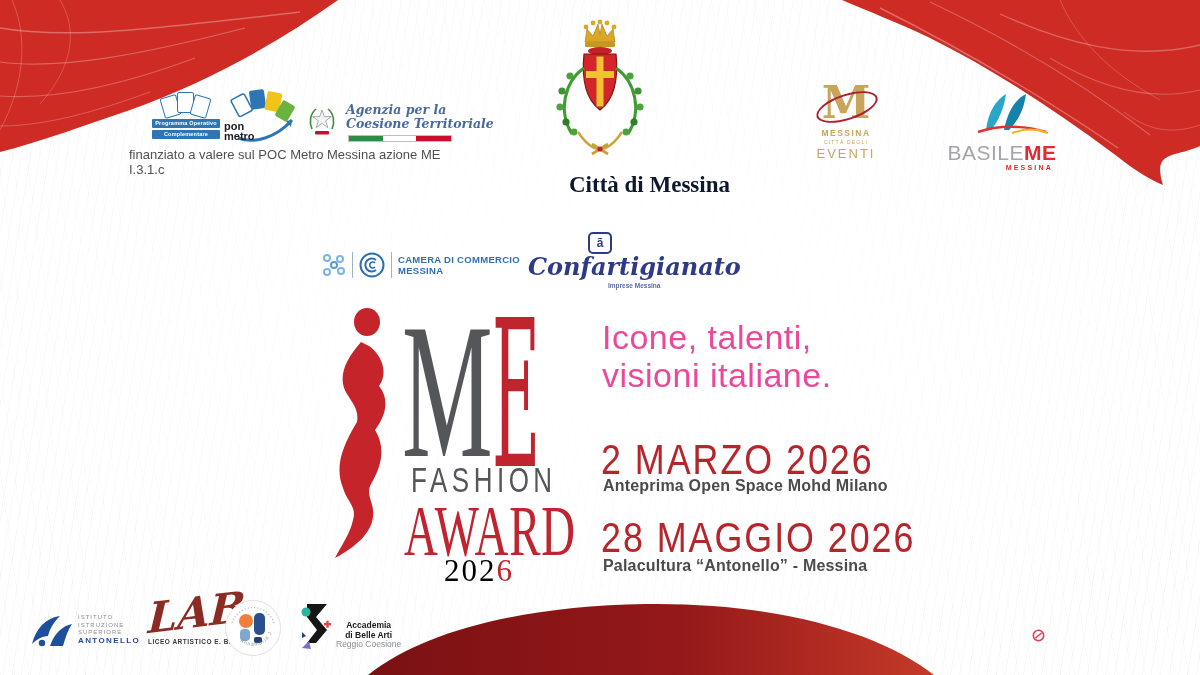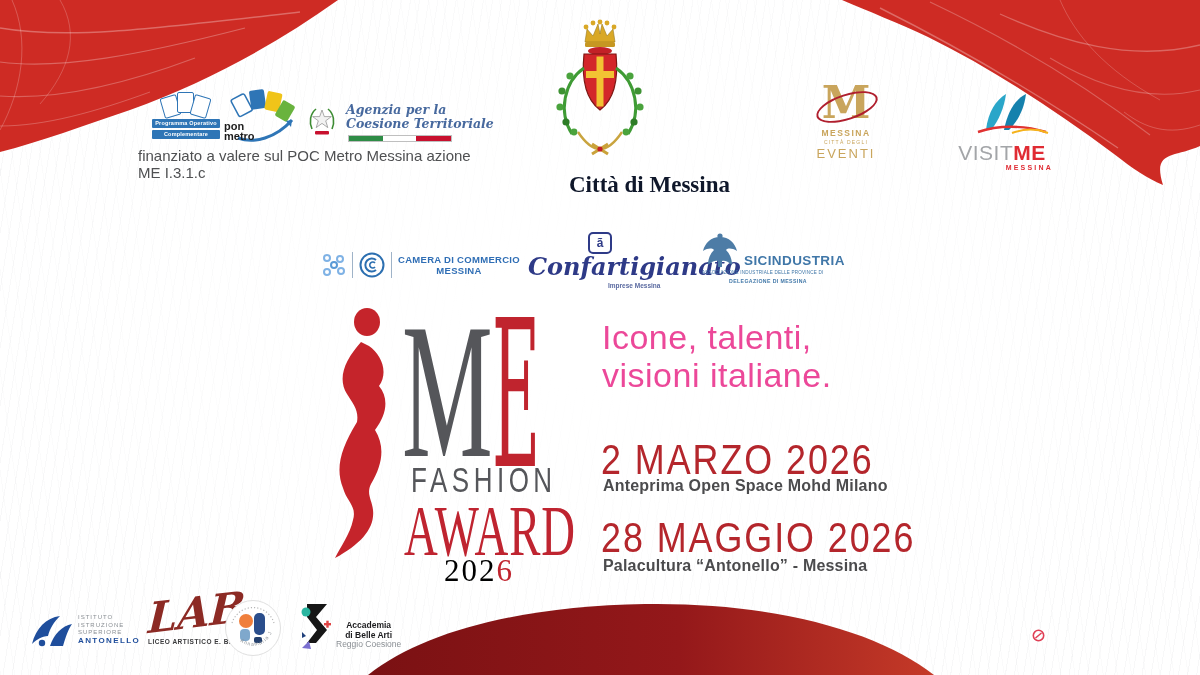--- a/index.html
+++ b/index.html
@@ -22,21 +22,21 @@
   .poc .card{position:absolute;width:15px;height:19px;background:#fff;border:1.5px solid #2e75b6;border-radius:2px;}
   .poc .bar{position:absolute;left:0;width:68px;height:9px;background:#2e75b6;color:#fff;
             font-size:5.5px;font-weight:bold;text-align:center;line-height:9px;letter-spacing:.2px;border-radius:1px;}
   .pon{left:224px;top:88px;width:76px;height:58px;}
   .pon .ptext{position:absolute;left:0;top:33px;font-weight:bold;font-size:11px;line-height:10px;color:#1c1c1c;}
   .agenzia{left:306px;top:103px;width:150px;height:46px;font-weight:bold;}
   .agenzia .script{position:absolute;left:40px;top:0;font-family:"DejaVu Serif",serif;font-style:italic;
                    font-size:12.5px;line-height:14px;color:#47699e;white-space:nowrap;}
   .agenzia .flag{position:absolute;left:42px;top:32px;width:102px;height:5px;border:.5px solid #bfbfbf;
                  background:linear-gradient(90deg,#2e8c46 0 33%,#fff 33% 66%,#c8102e 66%);}
-  .funding-caption{left:138px;top:147px;width:340px;font-size:15px;color:#4f5052;}
+  .funding-caption{left:129px;top:147px;width:340px;font-size:13px;color:#4f5052;}
 
   
   .crest{left:540px;top:12px;}
   .city-name{left:470px;top:172px;width:260px;text-align:right;font-family:Liberation Serif, serif;
              font-weight:bold;font-size:23px;color:#0f172a;}
 
   
   .eventi{left:806px;top:80px;width:80px;text-align:center;}
   .eventi .mono{position:relative;font-family:"DejaVu Serif",serif;font-weight:bold;font-size:44px;
                 line-height:46px;color:#c9a55c;}
@@ -45,21 +45,21 @@
   .eventi .nm{font-size:8.5px;font-weight:bold;color:#c9a55c;letter-spacing:1.5px;margin-top:2px;}
   .eventi .tg{font-size:5px;color:#c9a55c;letter-spacing:1.2px;margin-top:1px;}
   .eventi .wd{font-size:13px;font-weight:normal;color:#c9a55c;letter-spacing:2px;margin-top:1px;}
   .visitme{left:944px;top:92px;width:116px;text-align:center;}
   .visitme .row{margin-top:2px;font-size:21px;letter-spacing:.5px;line-height:22px;}
   .visitme .v{color:#a3a5a8;}
   .visitme .m{color:#e02b33;font-weight:bold;}
   .visitme .sub{text-align:right;padding-right:7px;font-size:7px;font-weight:bold;color:#e02b33;letter-spacing:2.2px;}
 
   
-  .camera{left:322px;top:248px;height:34px;display:flex;align-items:center;text-align:center;}
+  .camera{left:322px;top:248px;height:34px;display:flex;align-items:center;}
   .camera .sep{width:1px;height:26px;background:#9fb3c8;margin:0 6px;}
   .camera .txt{font-size:9.5px;font-weight:bold;color:#2f6eb5;line-height:11px;letter-spacing:.3px;}
   .conf{left:528px;top:232px;width:150px;}
   .conf .sym{position:absolute;left:60px;top:0;width:20px;height:18px;border:2px solid #2e3a87;border-radius:5px;
              color:#2e3a87;font-weight:bold;font-size:12px;text-align:center;line-height:18px;}
   .conf .nm{position:absolute;left:0;top:20px;width:150px;text-align:center;font-family:"DejaVu Serif",serif;
             font-style:italic;font-weight:bold;font-size:24px;color:#2e3a87;white-space:nowrap;}
   .conf .sub{position:absolute;left:80px;top:50px;font-size:6.5px;font-weight:bold;color:#5a6aa0;}
   .sicind{left:700px;top:231px;width:135px;}
   .sicind .nm{position:absolute;left:44px;top:22px;font-size:13.5px;font-weight:bold;color:#4077a8;letter-spacing:.4px;}
@@ -230,21 +230,21 @@
     </div>
 
     <div class="abs visitme">
       <svg width="78" height="44" viewBox="0 0 78 44" style="margin-left:18px;">
         <path d="M14,38 C16,20 24,8 34,2 C32,16 27,28 19,38 Z" fill="#2aa6c9"></path>
         <path d="M32,38 C36,18 44,7 54,2 C52,18 45,30 37,38 Z" fill="#1581ad"></path>
         <path d="M6,40 C26,33 52,33 74,40" stroke="#e03131" stroke-width="2.4" fill="none"></path>
         <path d="M40,41 C54,36 66,37 76,41" stroke="#f5b21a" stroke-width="2" fill="none"></path>
       </svg>
       <div class="row">
-        <span class="v">VISIT</span><span class="m">ME</span>
+        <span class="v">BASILE</span><span class="m">ME</span>
       </div>
       <div class="sub">MESSINA</div>
     </div>
 
     <div class="abs camera">
       <svg width="24" height="24" viewBox="0 0 24 24">
         <circle cx="5" cy="5" r="3" fill="none" stroke="#7fb2e5" stroke-width="2"></circle>
         <circle cx="18" cy="6" r="3" fill="none" stroke="#7fb2e5" stroke-width="2"></circle>
         <circle cx="12" cy="12" r="3" fill="none" stroke="#5a9ad6" stroke-width="2"></circle>
         <circle cx="5" cy="19" r="3" fill="none" stroke="#7fb2e5" stroke-width="2"></circle>
@@ -262,29 +262,20 @@
         <div>MESSINA</div>
       </div>
     </div>
 
     <div class="abs conf">
       <div class="sym">ã</div>
       <div class="nm">Confartigianato</div>
       <div class="sub">Imprese Messina</div>
     </div>
 
-    <div class="abs sicind">
-      <svg width="40" height="38" viewBox="0 0 40 38">
-        <circle cx="20" cy="5" r="2.6" fill="#4d7ca6"></circle>
-        <path d="M20,6 C11,6 5,12 3,20 C8,17 12,17 14,19 C10,23 8,28 8,34 C12,30 16,29 18,30 L18,36 L22,36 L22,30 C24,29 28,30 32,34 C32,28 30,23 26,19 C28,17 32,17 37,20 C35,12 29,6 20,6 Z" fill="#4d7ca6"></path>
-      </svg>
-      <div class="nm">SICINDUSTRIA</div>
-      <div class="s1">ASSOCIAZIONE INDUSTRIALE DELLE PROVINCE DI</div>
-      <div class="s2">DELEGAZIONE DI MESSINA</div>
-    </div>
 
     <svg class="abs sil" width="80" height="254" viewBox="0 0 80 254">
       <ellipse cx="34" cy="16" rx="13" ry="14" fill="#c5242b"></ellipse>
       <path d="M28,36
                C12,54 4,72 14,88
                C20,98 26,104 24,116
                C8,142 2,162 10,182
                C14,196 24,200 20,214
                C17,228 8,240 2,252
                C28,238 42,222 40,204

